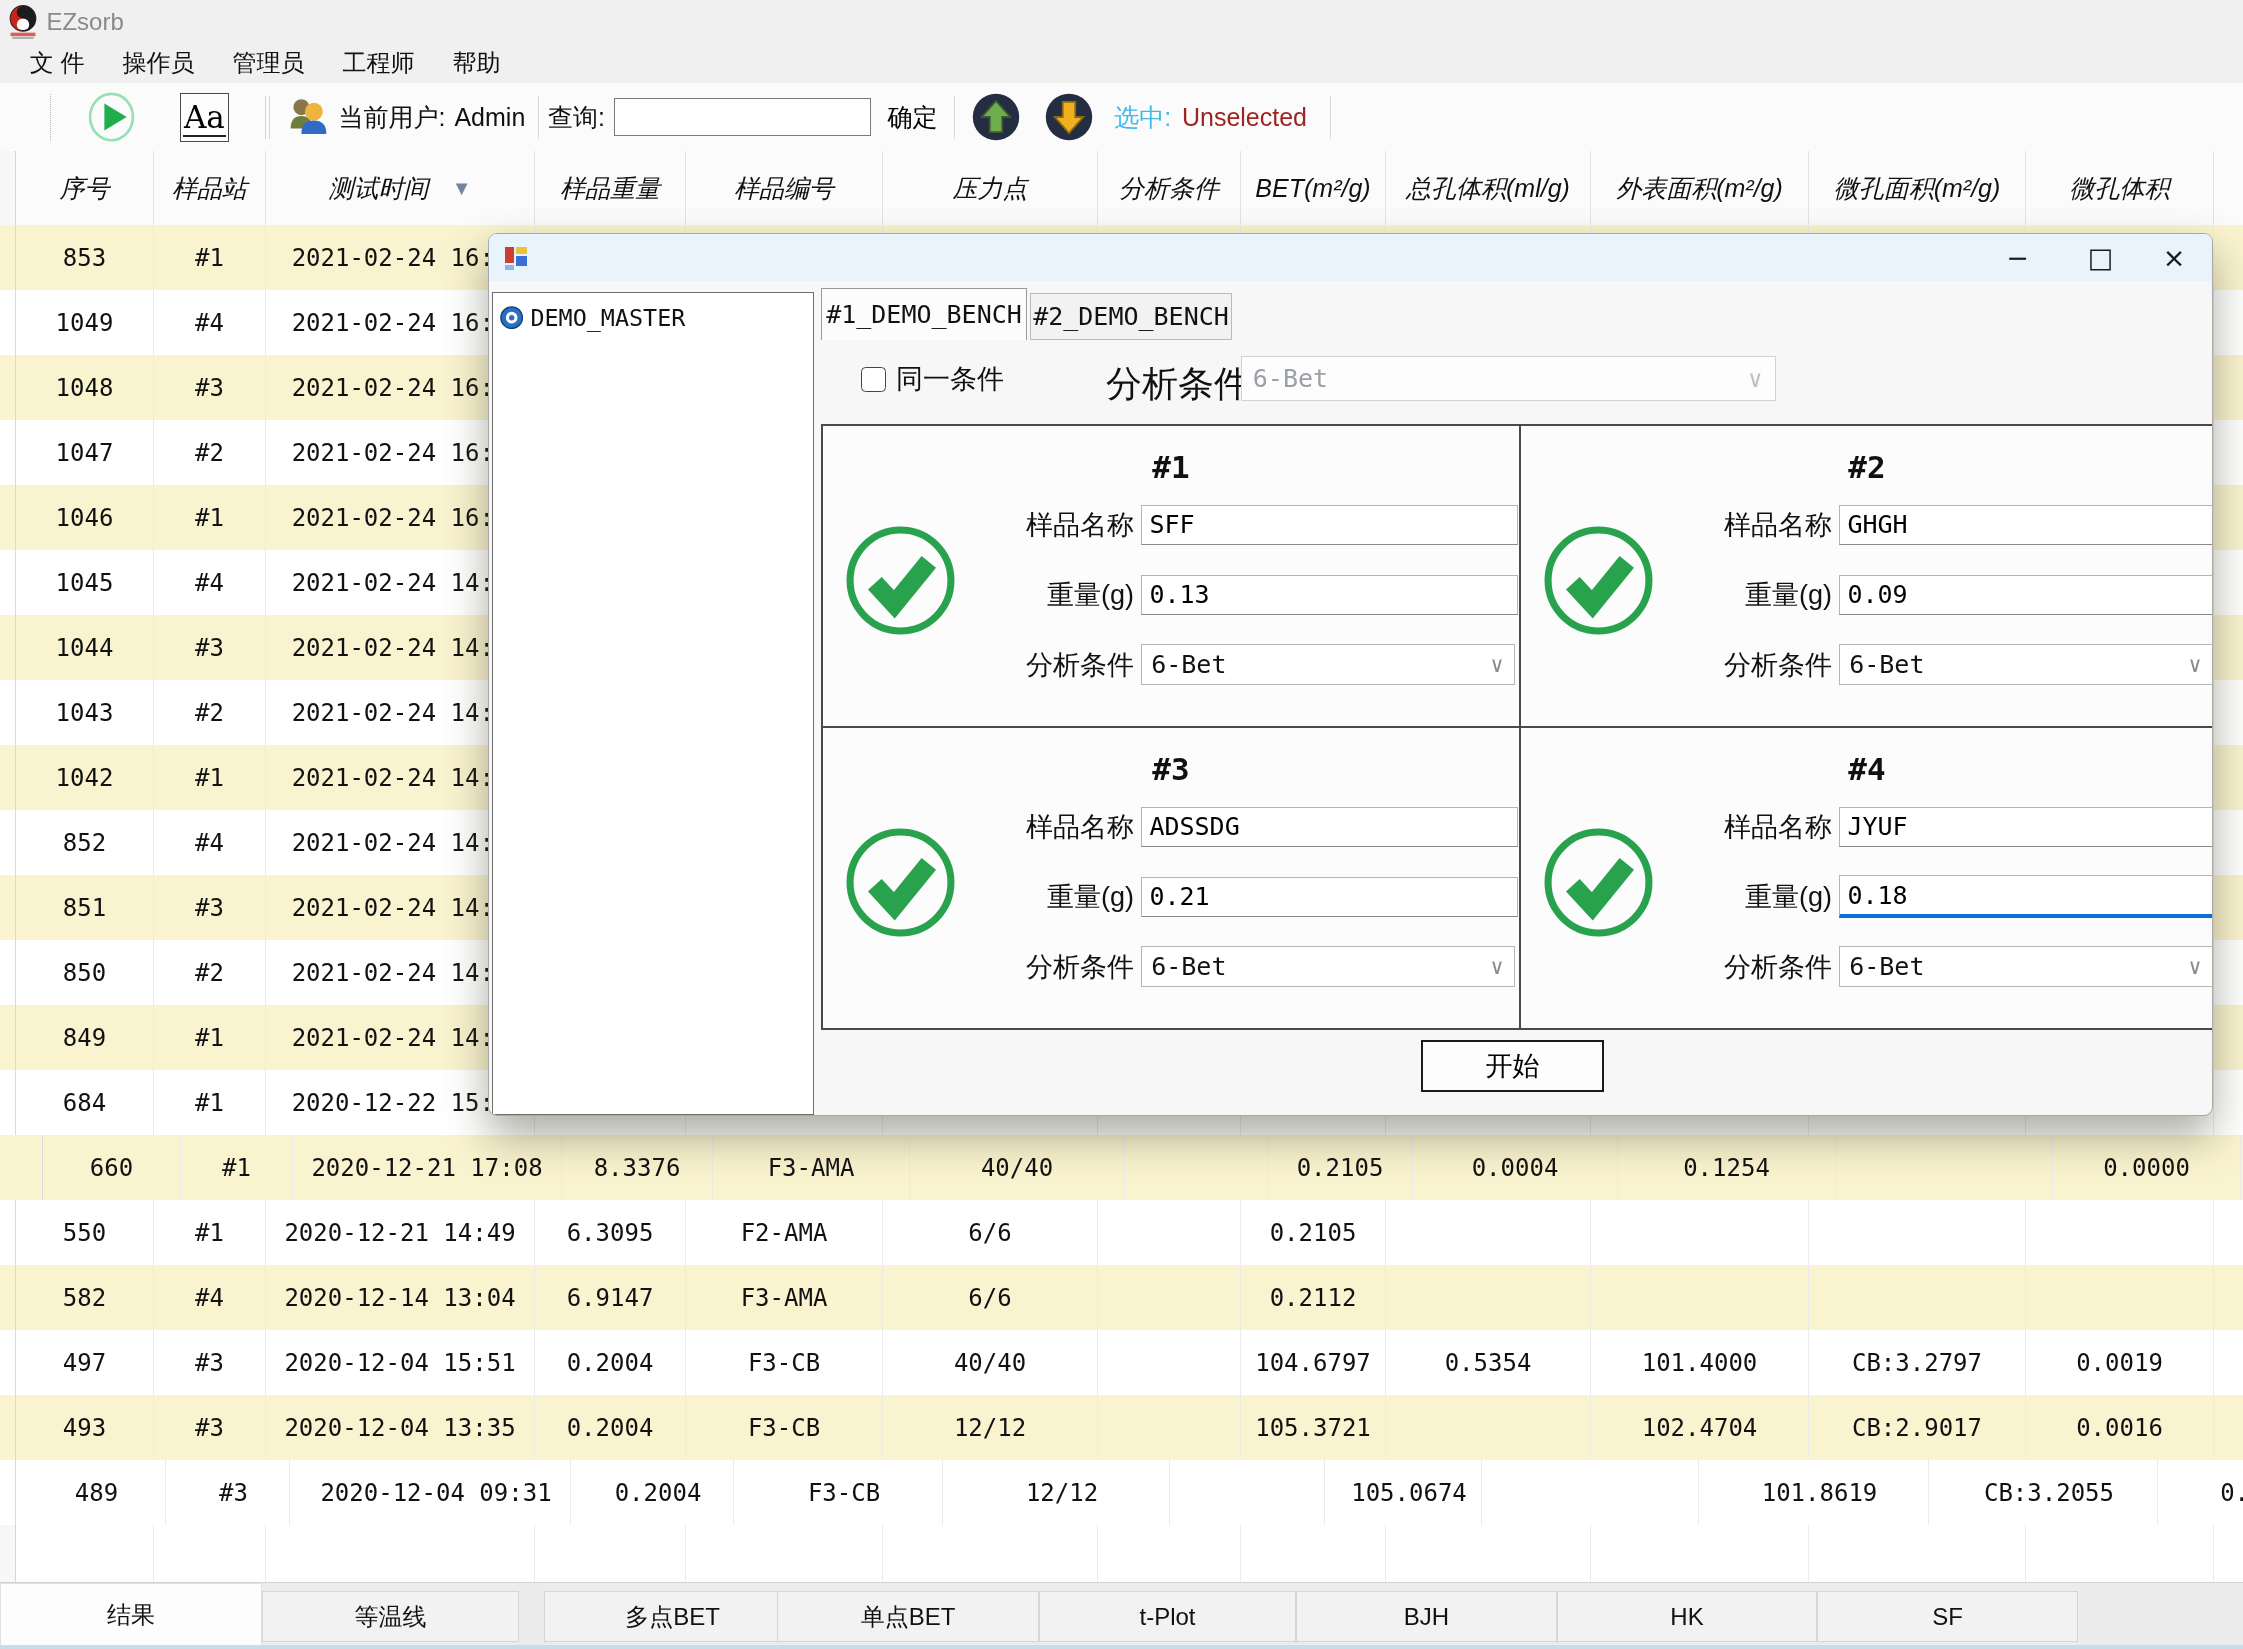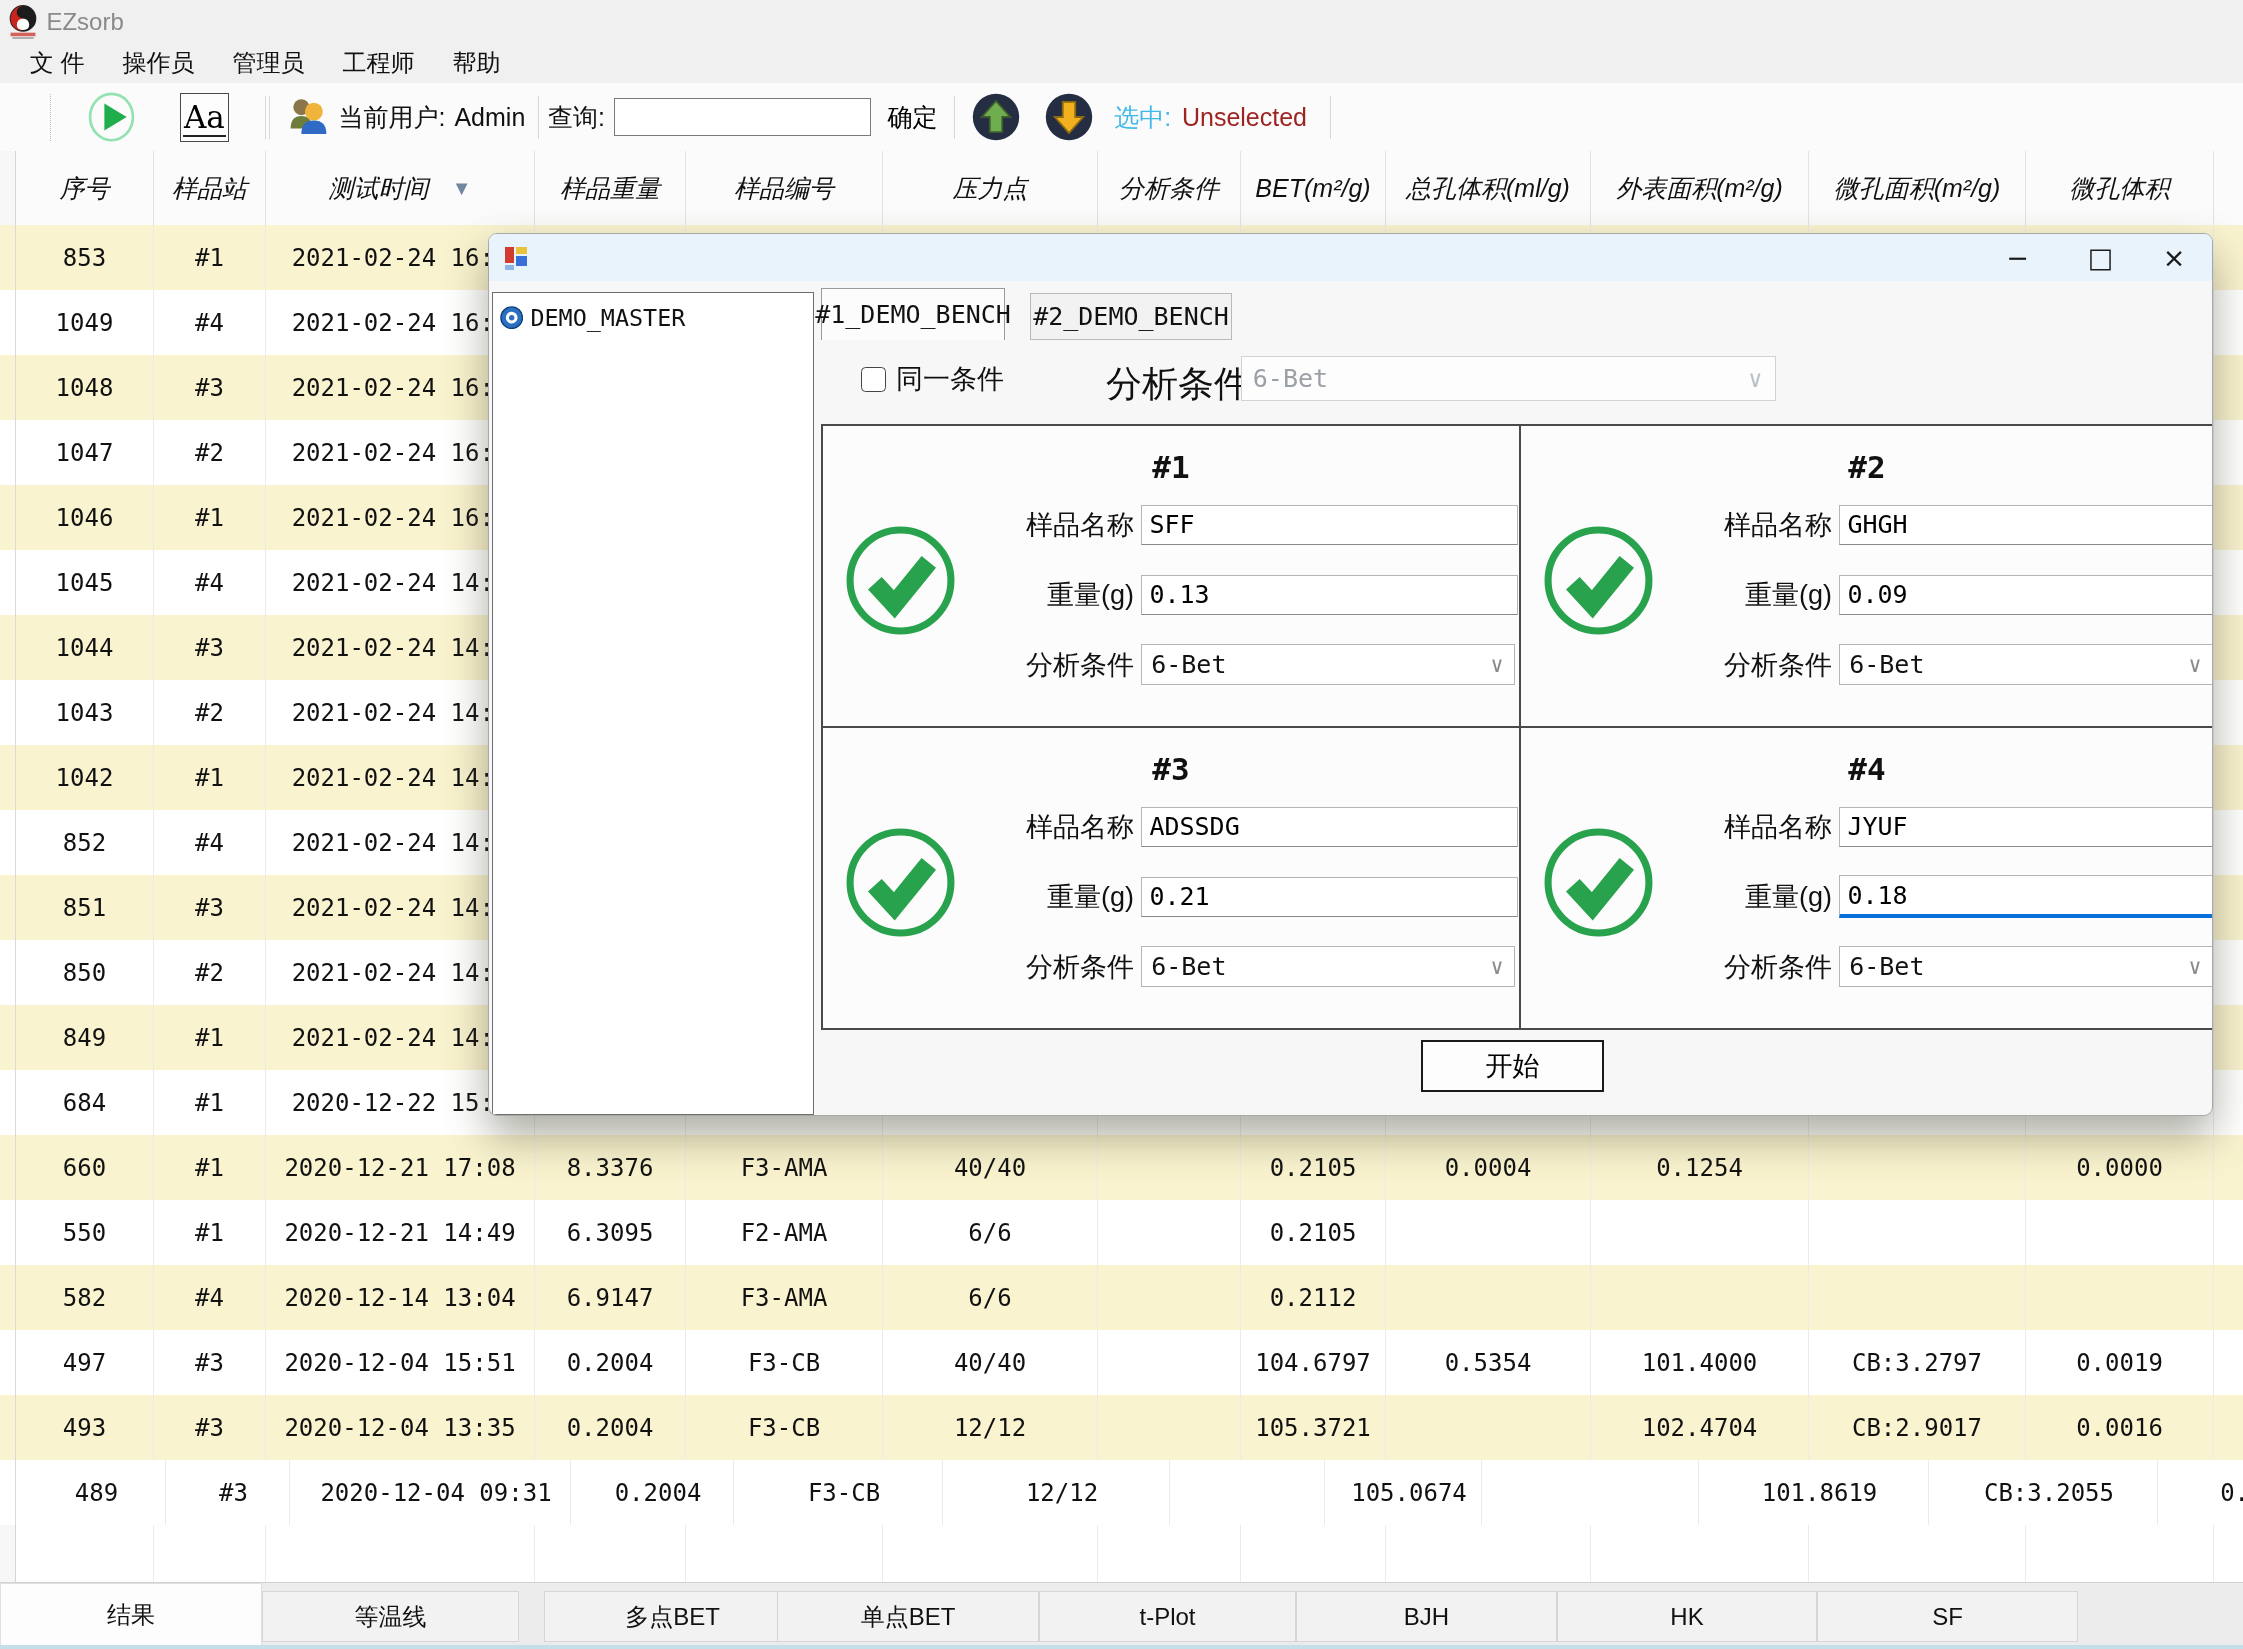--- a/index.html
+++ b/index.html
@@ -58,21 +58,21 @@
   .dialog{position:absolute;left:488px;top:233px;width:1725px;height:883px;background:#f7f7f7;border:0.9px solid #a8a8a8;
           border-radius:9px;box-shadow:0 20px 43px rgba(70,70,50,0.45);box-sizing:border-box;overflow:hidden;}
   .dlg-titlebar{position:absolute;left:0;top:0;width:100%;height:47px;background:#e9f3fb;display:flex;align-items:center;}
   .dlg-icon{width:27px;height:27px;margin-left:14.4px;position:relative;}
   .dlg-winbtn{position:absolute;top:0;width:65px;height:47px;background:none;border:none;font-size:27px;color:#1a1a1a;cursor:pointer;font-family:"DejaVu Sans",sans-serif;}
   .dlg-tree{position:absolute;left:2.7px;top:58px;width:322px;height:823px;background:#fff;border:0.9px solid #6e6e6e;box-sizing:border-box;}
   .tree-item{display:flex;align-items:center;margin:10.8px 0 0 7.2px;cursor:pointer;}
   .tree-item .lbl{font-size:23.4px;font-family:"DejaVu Sans Mono",monospace;margin-left:7.2px;}
   .dlg-tab{position:absolute;display:flex;align-items:center;justify-content:center;
            font-size:25px;font-family:"DejaVu Sans Mono",monospace;box-sizing:border-box;cursor:pointer;}
-  .dlg-tab.active{left:332px;top:54px;width:184px;height:52px;background:#fcfcfc;border:0.9px solid #9a9a9a;border-bottom:none;z-index:2;}
+  .dlg-tab.active{left:332px;top:54px;width:206px;height:52px;background:#fcfcfc;border:0.9px solid #9a9a9a;border-bottom:none;z-index:2;}
   .dlg-tab.inactive{left:541px;top:59px;width:202px;height:47px;background:#f2f2f2;border:0.9px solid #b9b9b9;}
   .cond-row{position:absolute;left:0;top:122px;width:100%;height:47px;}
   .chk{position:absolute;left:372px;top:10.8px;width:23.4px;height:23.4px;border:1.8px solid #444;border-radius:4.5px;background:#fff;cursor:pointer;}
   .chk-label{position:absolute;left:407px;top:5.4px;font-size:27px;}
   .cond-label{position:absolute;left:617px;top:3.6px;font-size:36px;}
   .cond-combo{position:absolute;left:752px;top:0;width:535px;height:45px;background:#fdfdfd;border:0.9px solid #d2d2d2;
               box-sizing:border-box;color:#9aa0a6;font-size:25px;font-family:"DejaVu Sans Mono",monospace;
               display:flex;align-items:center;padding-left:10.8px;}
   .cond-combo .chev{position:absolute;right:12.6px;color:#b9c0c6;font-size:23.4px;}
 
@@ -425,21 +425,21 @@
         <div class="cell"></div>
         <div class="cell"></div>
         <div class="cell"></div>
         <div class="cell"></div>
         <div class="cell"></div>
         <div class="cell"></div>
         <div class="cell"></div>
         <div class="cell"></div>
         <div class="cell"></div>
       </div>
-      <div class="row zebra" style="grid-template-columns: 16px 138px 112px 269px 151px 197px 215px 143px 145px 205px 218px 217px 188px 30px;">
+      <div class="row zebra" style="grid-template-columns: 16px 138px 112px 269px 151px 197px 215px 143px 145px 205px 218px 217px 188px 30px; padding-left: 27px;">
         <div class="cell gutter"></div>
         <div class="cell">660</div>
         <div class="cell">#1</div>
         <div class="cell">2020-12-21 17:08</div>
         <div class="cell">8.3376</div>
         <div class="cell">F3-AMA</div>
         <div class="cell">40/40</div>
         <div class="cell"></div>
         <div class="cell">0.2105</div>
         <div class="cell">0.0004</div>

